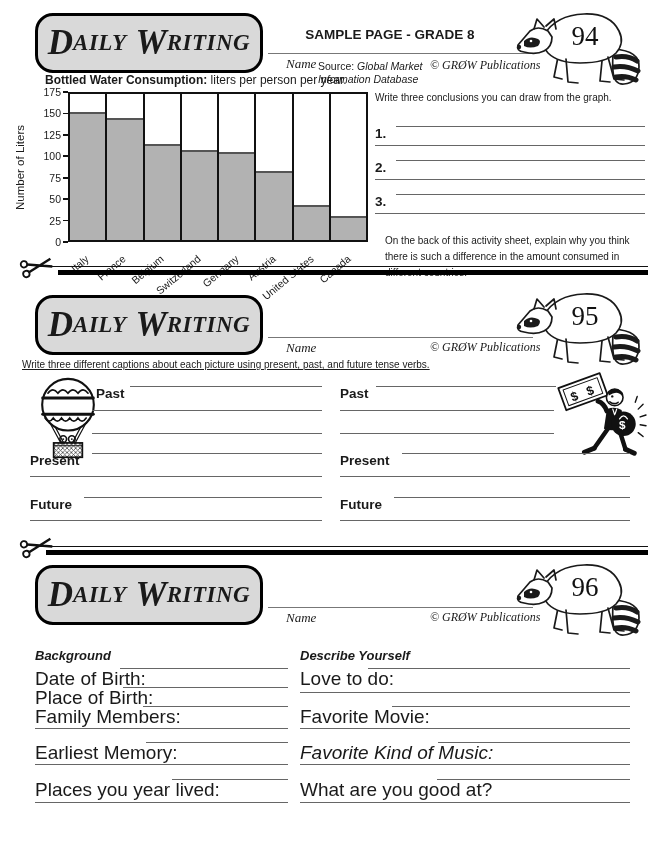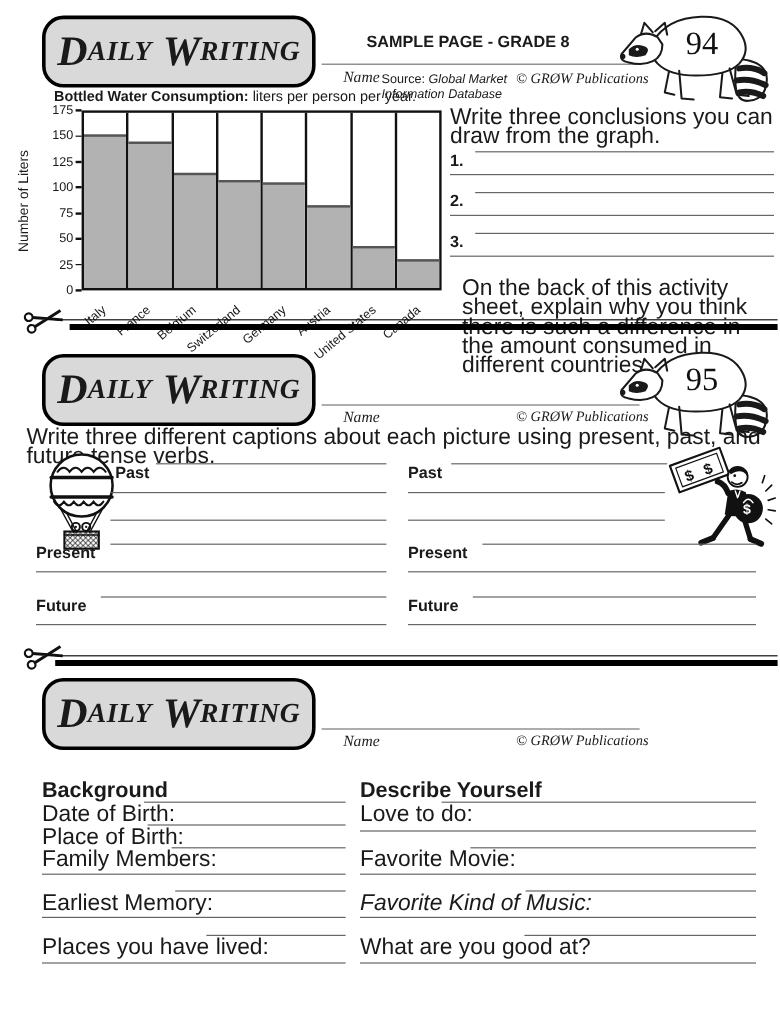--- a/index.html
+++ b/index.html
@@ -39,26 +39,26 @@
   .chart-plot { position:absolute; left:68px; top:92px; width:300px; height:150px;
                 border:2px solid #111; display:flex; }
   .chart-col { flex:1; position:relative; border-right:2px solid #111; }
   .chart-col:last-child { border-right:none; }
   .chart-bar { position:absolute; left:0; right:0; bottom:0; border-top:2px solid #555; }
   .chart-xaxis { position:absolute; left:68px; top:245px; width:300px; height:36px; }
   .xlabel { position:absolute; top:6px; width:86px; margin-left:-86px; text-align:right;
             transform:rotate(-40deg); transform-origin:100% 50%; font-size:10.5px; white-space:nowrap; }
 
   .wline { position:absolute; border-bottom:1.4px solid #666; }
-  .prompt { position:absolute; font-size:19px; line-height:16px; }
+  .prompt { position:absolute; font-size:10px; line-height:16px; }
   .prewrap { white-space:pre-wrap; }
   .numlbl { position:absolute; font-size:13.5px; font-weight:bold; }
   .blabel { position:absolute; font-size:13.5px; font-weight:bold; }
   .flabel { position:absolute; font-size:19px; }
-  .fhead  { position:absolute; font-size:18px; font-weight:bold; }
+  .fhead  { position:absolute; font-size:13px; font-weight:bold;font-style:italic; }
 
   .scissors { position:absolute; width:36px; height:24px; transform:rotate(-14deg); }
   .cut-thin { position:absolute; border-top:1.6px solid #111; }
   .cut-thick { position:absolute; background:#000; height:5px; }
 
   .illus { position:absolute; }
   .illus svg { width:100%; height:100%; }
 </style>
 </head>
 <body>
@@ -225,21 +225,21 @@
         <path d="M38 26 Q28 20 20 26 L8 40 Q6 46 14 47 Q26 50 34 46 Q42 42 42 32 Z"></path>
         <path d="M24 24 L27 14 L34 22 M36 21 L44 14 L46 24" fill="none"></path>
         <path d="M14 36 Q20 30 28 34 Q32 36 28 41 Q20 44 14 41 Z" fill="#1a1a1a" stroke="none"></path>
         <circle cx="9" cy="42" r="2.2" fill="#1a1a1a" stroke="none"></circle>
         <circle cx="21" cy="36" r="1.3" fill="#fff" stroke="none"></circle>
       </g>
     </svg>
     <div class="num">95</div>
   </div>
 
-  <div class="prompt" style="left:22px; top:357px; width:612px;">Write three different captions about each picture using present, past, and future tense verbs.</div>
+  <div class="prompt" style="left:22px; top:357px; width:612px;text-decoration:underline;">Write three different captions about each picture using present, past, and future tense verbs.</div>
 
   <div class="illus" style="left:24px; top:374px; width:88px; height:90px;">
     <svg viewBox="0 0 92 92">
       <defs>
           <pattern id="hatch" width="4.5" height="4.5" patternUnits="userSpaceOnUse">
         <path d="M0 4.5 L4.5 0 M0 0 L4.5 4.5" stroke="#444" stroke-width="0.8"></path>
           </pattern>
         </defs>
       <g stroke="#111" fill="none" stroke-width="1.7" stroke-linecap="round">
         <circle cx="46" cy="31" r="27" fill="#fff" stroke-width="2.2"></circle>
@@ -322,34 +322,52 @@
     <span class="big">D</span>
       <span class="small">AILY</span>
       <span class="gap"></span>
       <span class="big">W</span>
       <span class="small">RITING</span>
   </div>
   <div class="name-line" style="left:268px; top:607px; width:265px;"></div>
   <div class="name-label" style="left:286px; top:610px;">Name</div>
   <div class="copyright" style="left:430px; top:610px;">© GRØW Publications</div>
 
+  <div class="racc" style="left:510px; top:556px;">
+    <svg viewBox="0 0 134 86">
+      <g fill="#fff" stroke="#1a1a1a" stroke-width="1.7" stroke-linecap="round" stroke-linejoin="round">
+        <path d="M104 44 Q130 46 129 62 Q128 78 114 79 Q104 80 103 66 Q102 54 104 44 Z"></path>
+        <path d="M106 52 Q118 50 127 56 M104 62 Q116 60 128 66 M106 72 Q116 70 126 75" fill="none" stroke-width="5"></path>
+        <path d="M92 56 L90 76 L100 77" fill="none"></path>
+        <path d="M48 52 L44 72 L52 74" fill="none"></path>
+        <path d="M34 30 Q46 10 74 9 Q100 8 109 26 Q115 38 106 48 Q96 58 70 58 Q48 58 38 48 Q30 40 34 30 Z"></path>
+        <path d="M98 52 L104 74 L114 75 M56 54 L58 77 L68 78" fill="none"></path>
+        <path d="M38 26 Q28 20 20 26 L8 40 Q6 46 14 47 Q26 50 34 46 Q42 42 42 32 Z"></path>
+        <path d="M24 24 L27 14 L34 22 M36 21 L44 14 L46 24" fill="none"></path>
+        <path d="M14 36 Q20 30 28 34 Q32 36 28 41 Q20 44 14 41 Z" fill="#1a1a1a" stroke="none"></path>
+        <circle cx="9" cy="42" r="2.2" fill="#1a1a1a" stroke="none"></circle>
+        <circle cx="21" cy="36" r="1.3" fill="#fff" stroke="none"></circle>
+      </g>
+    </svg>
+    <div class="num">96</div>
+  </div>
 
 
   <div class="fhead" style="left:35px; top:648px;">Background</div>
   <div class="flabel" style="left:35px; top:668px;">Date of Birth:</div>
   <div class="wline" style="left:120px; top:668px; width:168px;"></div>
   <div class="flabel" style="left:35px; top:687px;">Place of Birth:</div>
   <div class="wline" style="left:123px; top:687px; width:165px;"></div>
   <div class="flabel" style="left:35px; top:706px;">Family Members:</div>
   <div class="wline" style="left:143px; top:706px; width:145px;"></div>
   <div class="wline" style="left:35px; top:728px; width:253px;"></div>
   <div class="flabel" style="left:35px; top:742px;">Earliest Memory:</div>
   <div class="wline" style="left:146px; top:742px; width:142px;"></div>
   <div class="wline" style="left:35px; top:764px; width:253px;"></div>
-  <div class="flabel" style="left:35px; top:779px;">Places you have lived:</div>
+  <div class="flabel" style="left:35px; top:779px;">Places you year lived:</div>
   <div class="wline" style="left:172px; top:779px; width:116px;"></div>
   <div class="wline" style="left:35px; top:802px; width:253px;"></div>
 
   <div class="fhead" style="left:300px; top:648px;">Describe Yourself</div>
   <div class="flabel" style="left:300px; top:668px;">Love to do:</div>
   <div class="wline" style="left:368px; top:668px; width:262px;"></div>
   <div class="wline" style="left:300px; top:692px; width:330px;"></div>
   <div class="flabel" style="left:300px; top:706px;">Favorite Movie:</div>
   <div class="wline" style="left:392px; top:706px; width:238px;"></div>
   <div class="wline" style="left:300px; top:728px; width:330px;"></div>

